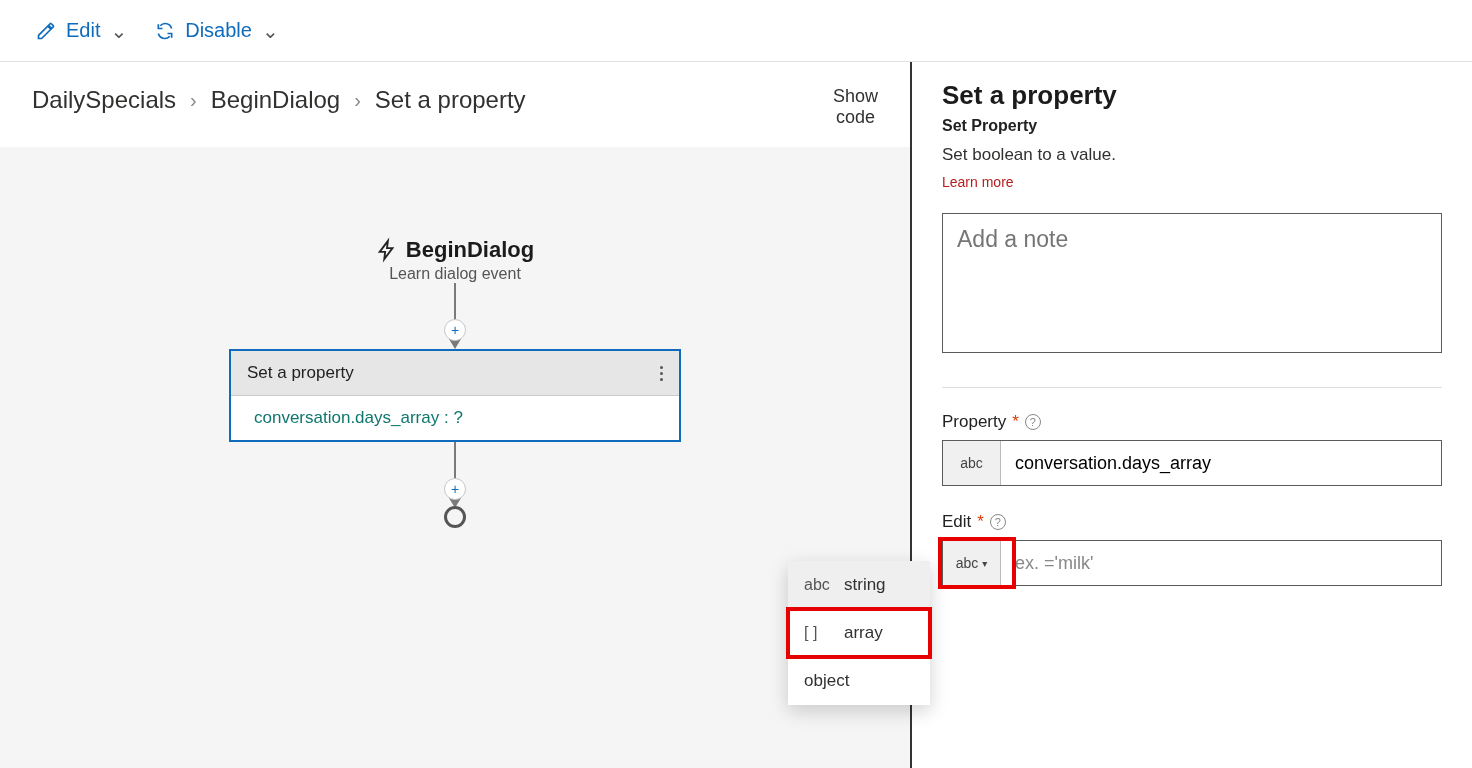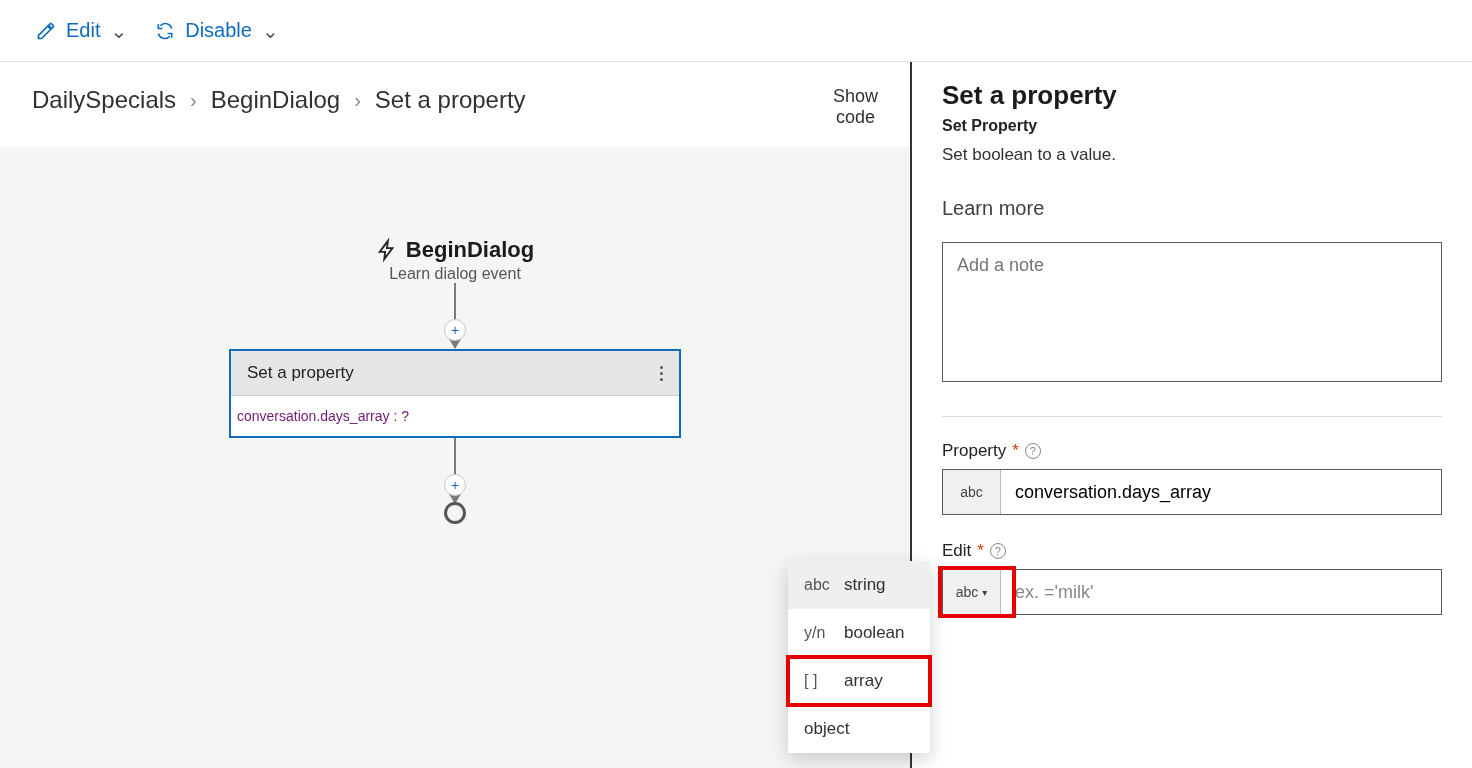--- a/index.html
+++ b/index.html
@@ -119,23 +119,23 @@
 .node-head {
   background: #e6e6e6;
   padding: 12px 16px;
   display: flex;
   justify-content: space-between;
   align-items: center;
   font-size: 17px;
   color: #222;
 }
 .node-body {
-  padding: 12px 6px;
-  font-size: 14px;
-  color: #701a75;
+  padding: 12px 23px;
+  font-size: 17px;
+  color: #0f766e;
   border-top: 1px solid #ccc;
 }
 .end-circle {
   width: 22px; height: 22px;
   border: 3px solid #555;
   border-radius: 50%;
   margin-top: -2px;
 }
 
 
@@ -180,32 +180,32 @@
   color: #222;
   margin-top: 6px;
 }
 .panel .desc {
   font-size: 17px;
   color: #323130;
   margin-top: 10px;
 }
 .panel .learn {
   display: inline-block;
-  margin-top: 32px;
-  color: #404040;
-  font-size: 20px;
+  margin-top: 9px;
+  color: #b91c1c;
+  font-size: 14px;
   cursor: pointer;
 }
 .note-box {
   margin-top: 22px;
   width: 100%;
   height: 140px;
   border: 1px solid #5b5b5b;
   padding: 12px 14px;
-  font-size: 18px;
+  font-size: 23px;
   font-family: inherit;
   color: #666;
   resize: none;
 }
 .panel hr {
   margin: 30px 0 24px 0;
   border: none;
   border-top: 1px solid #ddd;
 }
 .field-label {
@@ -338,24 +338,20 @@
         </div>
         <div class="arrow-down"></div>
         <div class="end-circle"></div>
       </div>
 
       <div class="type-pop">
         <div class="type-item sel">
           <span class="prefix">abc</span>
           <span>string</span>
         </div>
-        <div class="type-item">
-          <span class="prefix">y/n</span>
-          <span>boolean</span>
-        </div>
         <div class="type-item red-outline">
           <span class="prefix">[ ]</span>
           <span>array</span>
         </div>
         <div class="type-item">
 
           <span>object</span>
         </div>
       </div>
     </div>

